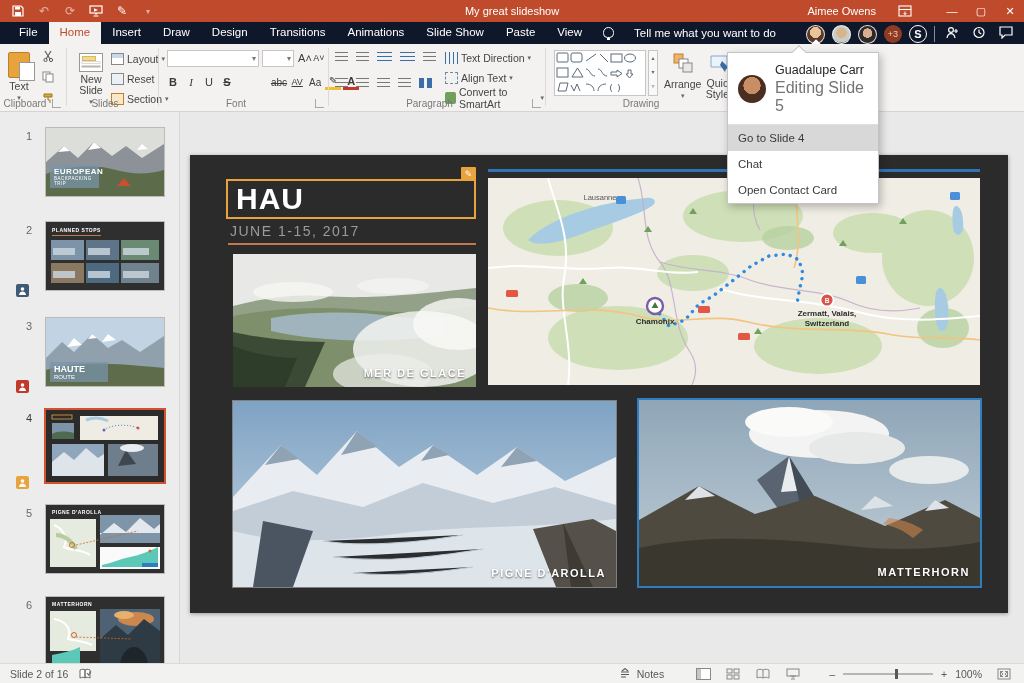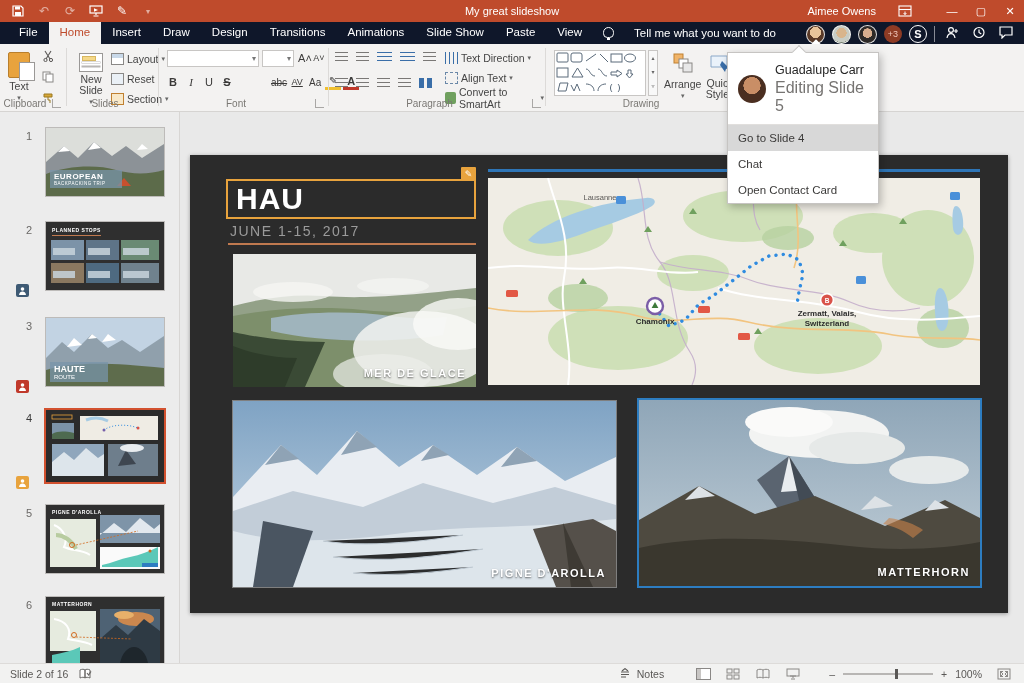--- a/index.html
+++ b/index.html
@@ -381,21 +381,21 @@
     <div class="thumb-item" style="top:16px; height:77px;">
       <span class="t-num">1</span>
       <div class="t-frame">
         <svg width="118" height="68" viewBox="0 0 118 68" preserveAspectRatio="none">
           <rect width="118" height="68" fill="#DCDEDA"></rect>
           <path d="M0 34L18 18l14 12 16-16 18 14 14-10 16 12 22-14v52H0z" fill="#8C9297"></path>
           <path d="M18 18l6 5-12 1zM48 14l7 6-13 2zM96 16l6 5-11 1z" fill="#fff"></path>
           <path d="M0 46c20-8 50-10 70-4 18 5 34 4 48 0v26H0z" fill="#5C6B4A"></path>
           <path d="M78 50l7 8H71z" fill="#C8502E"></path>
         </svg>
-        <span class="cap-panel" style="left:4px; bottom:8px; width:72px;">
+        <span class="cap-panel" style="left:4px; bottom:8px; width:49px;">
           <span style="display:block; font-size:8px; font-weight:bold; letter-spacing:.5px;">EUROPEAN</span>
           <span style="display:block; font-size:4.5px; letter-spacing:.5px;">BACKPACKING TRIP</span>
         </span>
       </div>
     </div>
 
     <div class="thumb-item" style="top:110px; height:77px;">
       <span class="t-num">2</span>
       <div class="t-frame" style="background:#2F2F2F;">
         <span class="mini-cap" style="left:6px; top:5px; font-size:5px; border-bottom:1px solid #C0794F; padding-bottom:2px;">PLANNED STOPS</span>

